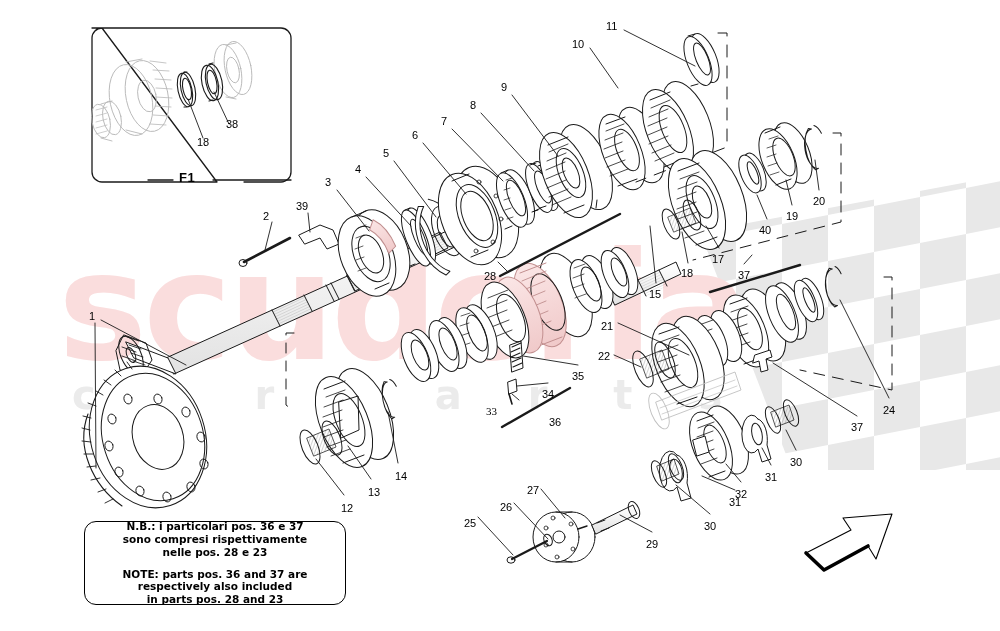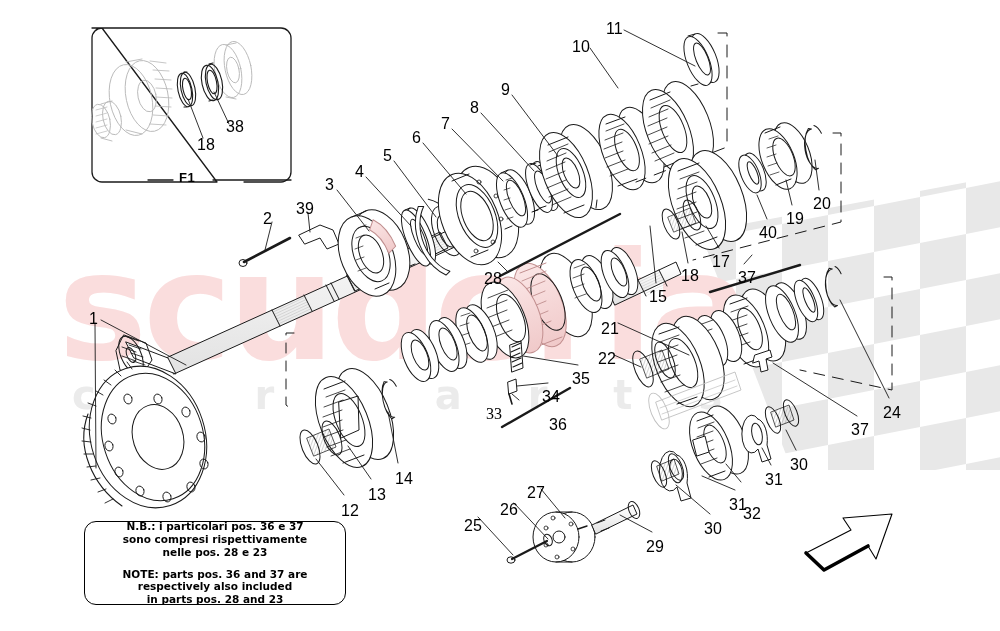--- a/index.html
+++ b/index.html
@@ -43,21 +43,21 @@
     pointer-events:none;
     user-select:none;
     white-space:nowrap;
   }
   
   #art{position:absolute;left:0;top:0;}
   
   .callout{
     position:absolute;
     font-family:"Liberation Sans", sans-serif;
-    font-size:16px;
+    font-size:11px;
     font-weight:400;
     color:#000;
     white-space:nowrap;
     line-height:1;
   }
   
   .f1-label{
     position:absolute;
     font-family:"Liberation Sans", sans-serif;
     font-weight:700;
@@ -737,21 +737,21 @@
       <div class="callout" style="left: 883px; top: 405px;">24</div>
       <div class="callout" style="left: 464px; top: 518px;">25</div>
       <div class="callout" style="left: 500px; top: 502px;">26</div>
       <div class="callout" style="left: 527px; top: 485px;">27</div>
       <div class="callout" style="left: 484px; top: 259px; margin-top: 12px;">28</div>
       <div class="callout" style="left: 646px; top: 539px;">29</div>
       <div class="callout" style="left: 704px; top: 521px;">30</div>
       <div class="callout" style="left: 790px; top: 457px;">30</div>
       <div class="callout" style="left: 729px; top: 497px;">31</div>
       <div class="callout" style="left: 765px; top: 472px;">31</div>
-      <div class="callout" style="left: 735px; top: 506px; margin-left: 8px;">32</div>
+      <div class="callout" style="left: 735px; top: 489px;">32</div>
       <div class="callout" style="left: 486px; top: 406px; font-family: Liberation Serif, serif;">33</div>
       <div class="callout" style="left: 542px; top: 389px;">34</div>
       <div class="callout" style="left: 572px; top: 371px;">35</div>
       <div class="callout" style="left: 549px; top: 417px;">36</div>
       <div class="callout" style="left: 851px; top: 422px;">37</div>
       <div class="callout" style="left: 296px; top: 201px;">39</div>
       <div class="callout" style="left: 759px; top: 225px;">40</div>
     </div>
 
   <div class="note-box">

